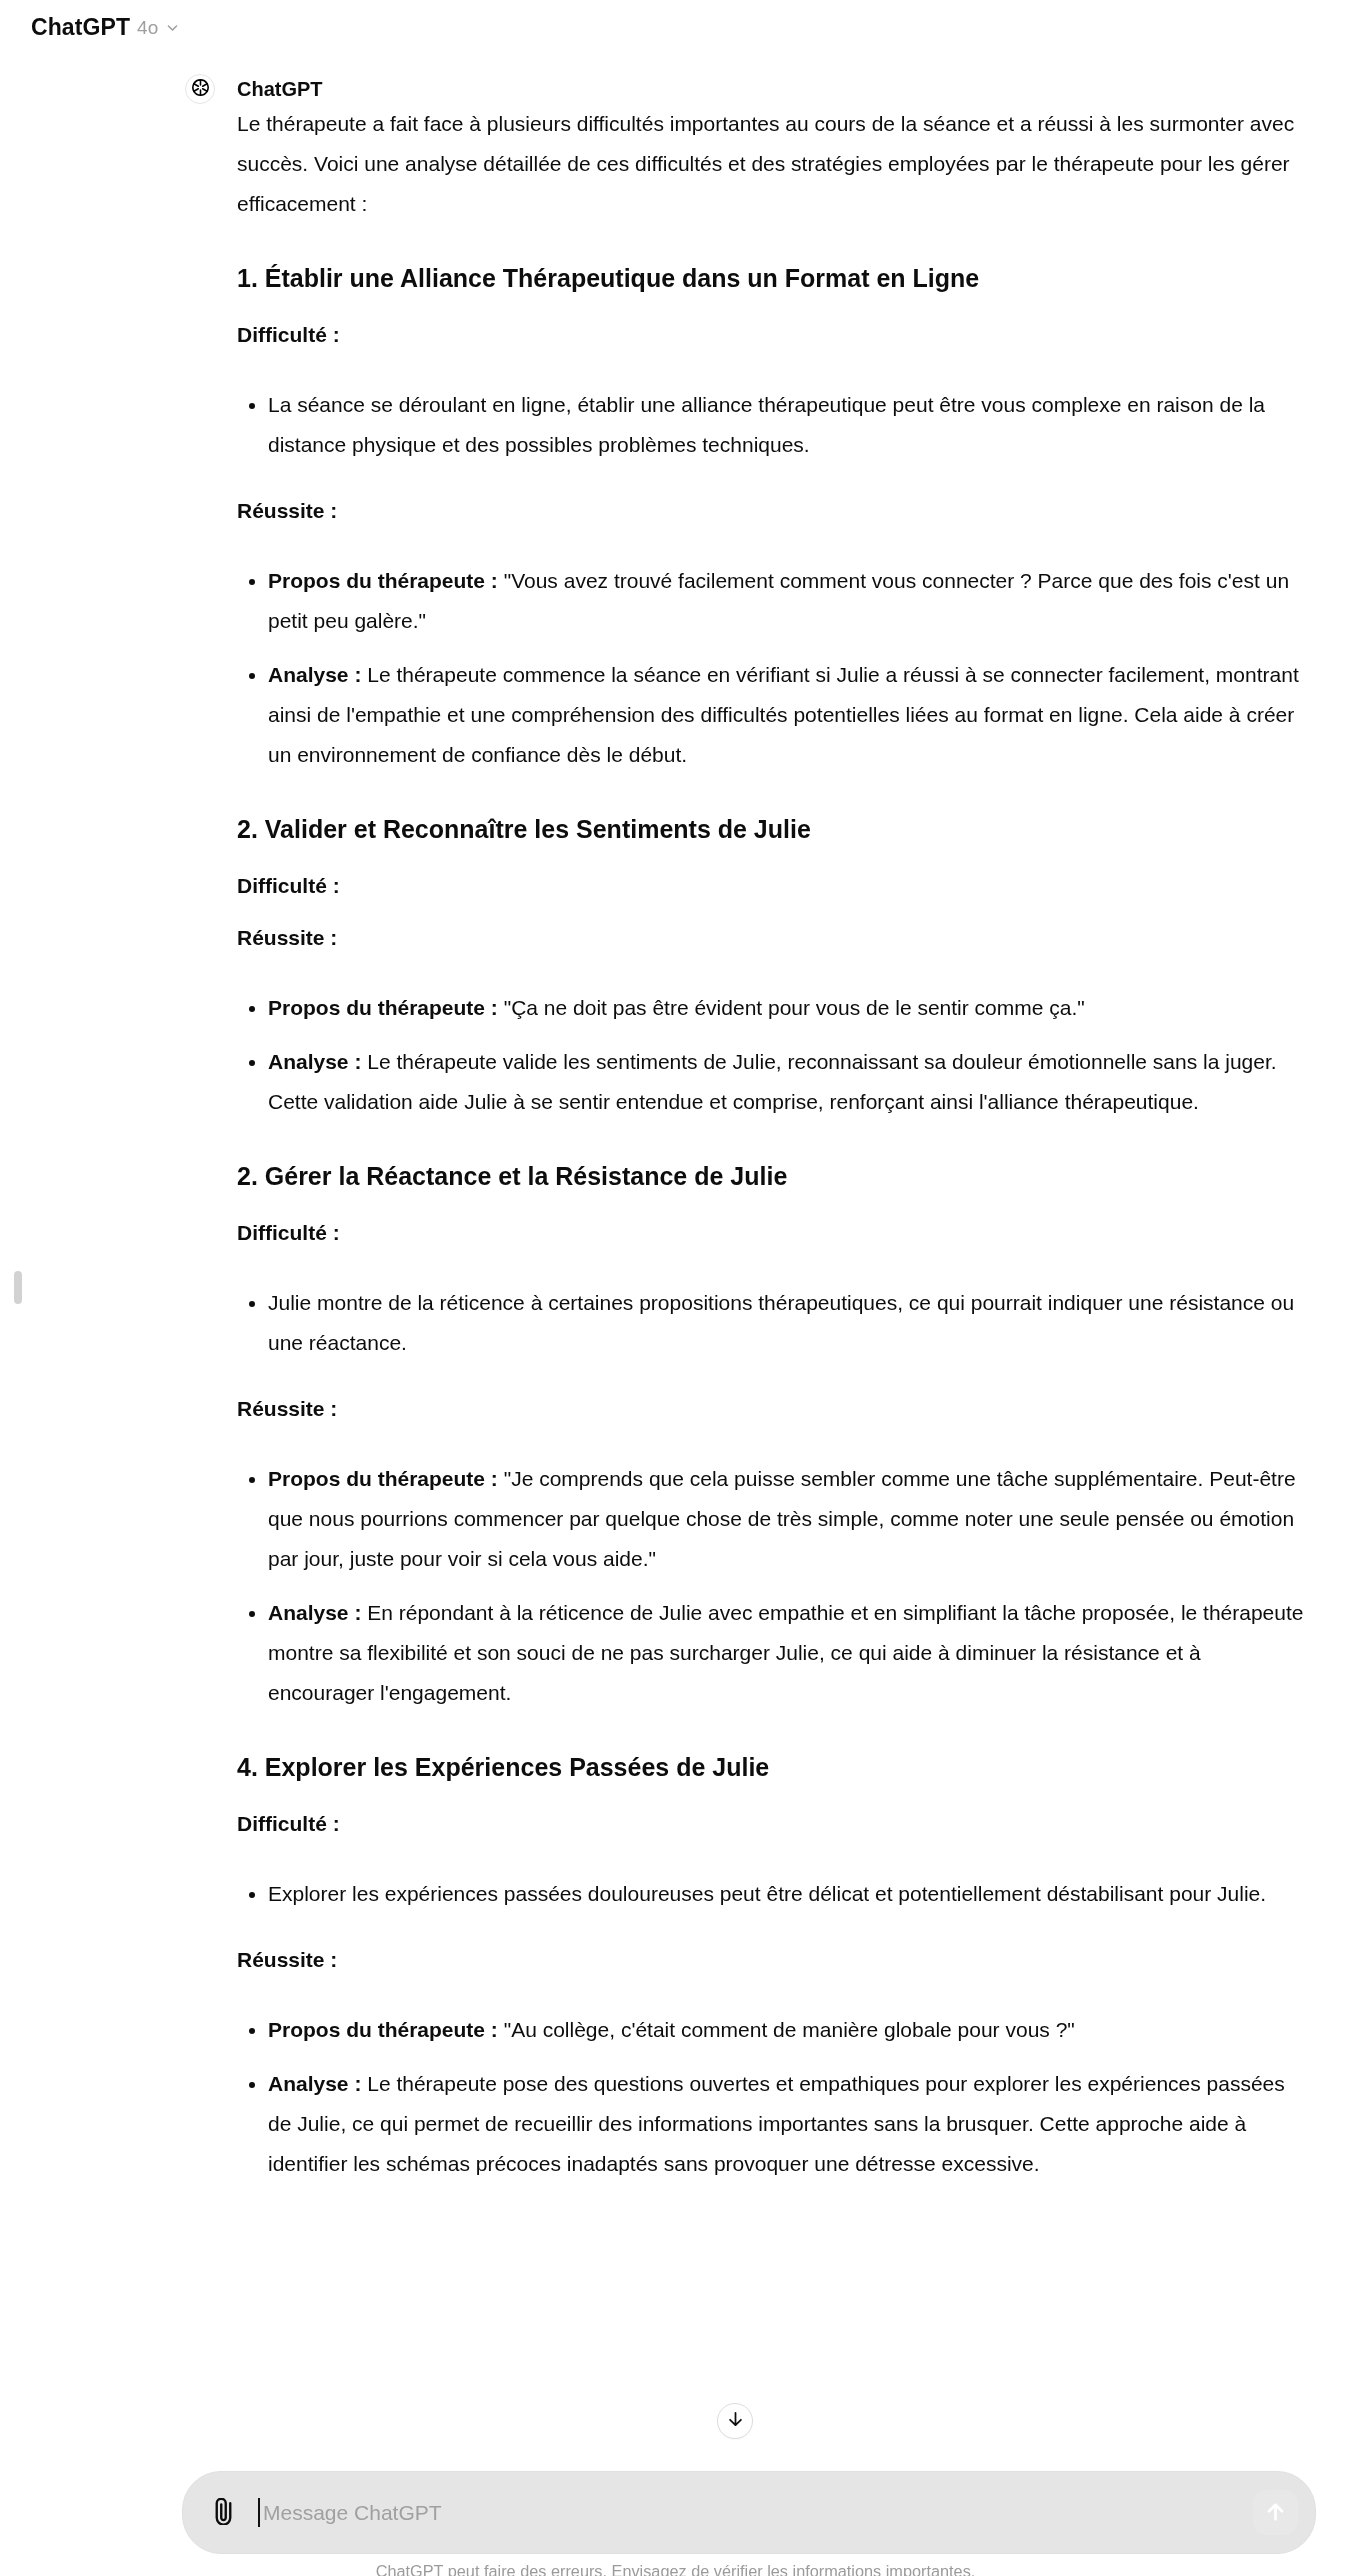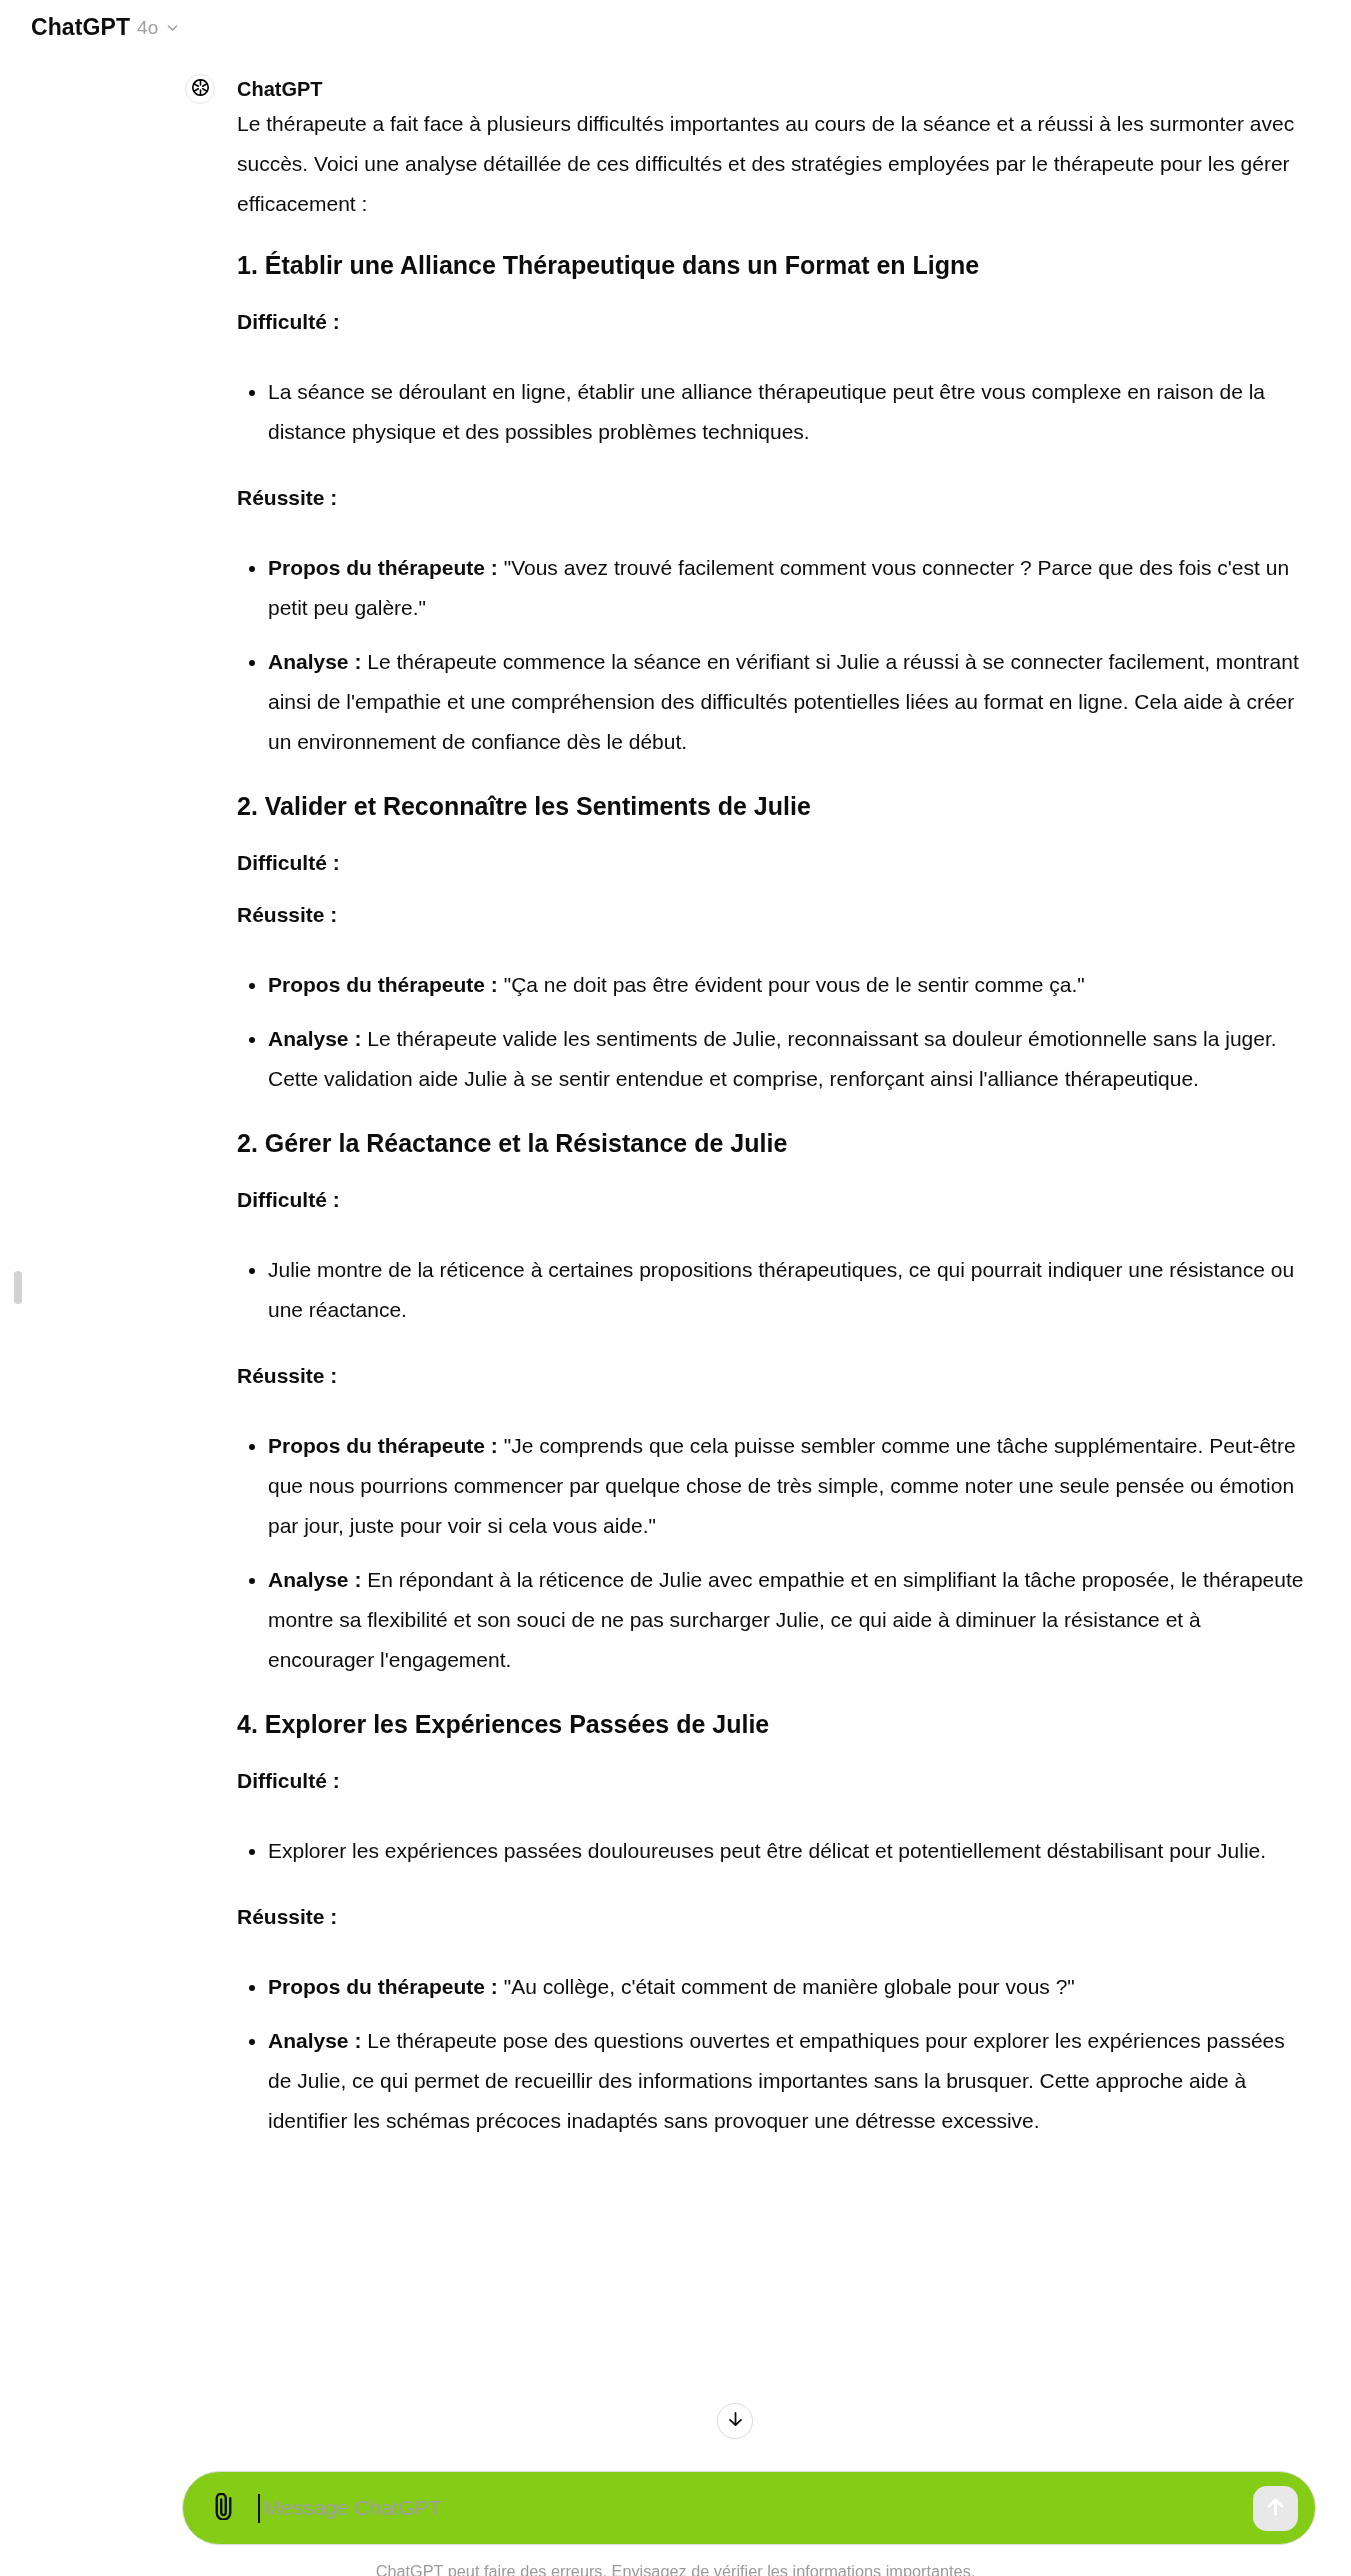--- a/index.html
+++ b/index.html
@@ -21,36 +21,36 @@
   .sidebar-toggle { position:absolute; left:14px; top:1271px; width:8px; height:33px; border-radius:5px; background:#d2d2d2; border:none; cursor:pointer; z-index:6; }
   
   .conversation { position:absolute; top:74px; left:185px; width:1134px; }
   .message { display:flex; align-items:flex-start; gap:22px; }
   .avatar { flex:0 0 30px; width:30px; height:30px; border-radius:50%; border:1px solid #e5e5e5; display:flex; align-items:center; justify-content:center; background:#fff; }
   .msg-col { flex:1 1 auto; min-width:0; max-width:1075px; }
   .sender { font-size:20px; font-weight:700; line-height:26px; padding-top:2px; }
   .prose { font-size:21px; line-height:40px; margin-top:2px; }
   .prose p { margin:12px 0; }
   .prose > p:first-child { margin-top:0; }
-  .prose h3 { font-size:25px; line-height:37px; font-weight:700; margin:23px 0 18px; }
+  .prose h3 { font-size:25px; line-height:37px; font-weight:700; margin:36px 0 18px; }
   .prose ul { margin:30px 0 26px; padding-left:31px; list-style:disc outside; }
   .prose li { margin-bottom:14px; padding-left:0; }
   .prose li:last-child { margin-bottom:0; }
   .prose strong { font-weight:700; }
   
   .scroll-btn {
     position:absolute; left:717px; top:2403px; width:36px; height:36px;
     border-radius:50%; background:#fff; border:1px solid #dcdcdc;
     display:flex; align-items:center; justify-content:center;
     cursor:pointer; z-index:8; box-shadow:0 1px 2px rgba(0,0,0,.03);
   }
   
   .composer {
-    position:absolute; left:182px; top:2471px; width:1134px; height:74px;
-    background:#84cc16; border:1px solid #e0e0e0; border-radius:39px;
+    position:absolute; left:182px; top:2471px; width:1134px; height:83px;
+    background:#e5e5e5; border:1px solid #e0e0e0; border-radius:39px;
     display:flex; align-items:center; z-index:9;
   }
   .attach-btn { background:none; border:none; cursor:pointer; width:45px; height:45px; margin-left:18px; display:flex; align-items:center; justify-content:center; color:#0d0d0d; }
   .caret { width:2px; height:29px; background:#111; margin-left:12px; flex:0 0 auto; }
   .composer input {
     flex:1 1 auto; border:none; outline:none; background:transparent;
     font-family:"Liberation Sans","DejaVu Sans",sans-serif;
     font-size:21px; color:#0d0d0d; margin-left:3px; height:39px;
   }
   .composer input::placeholder { color:#a0a0a0; opacity:1; }

